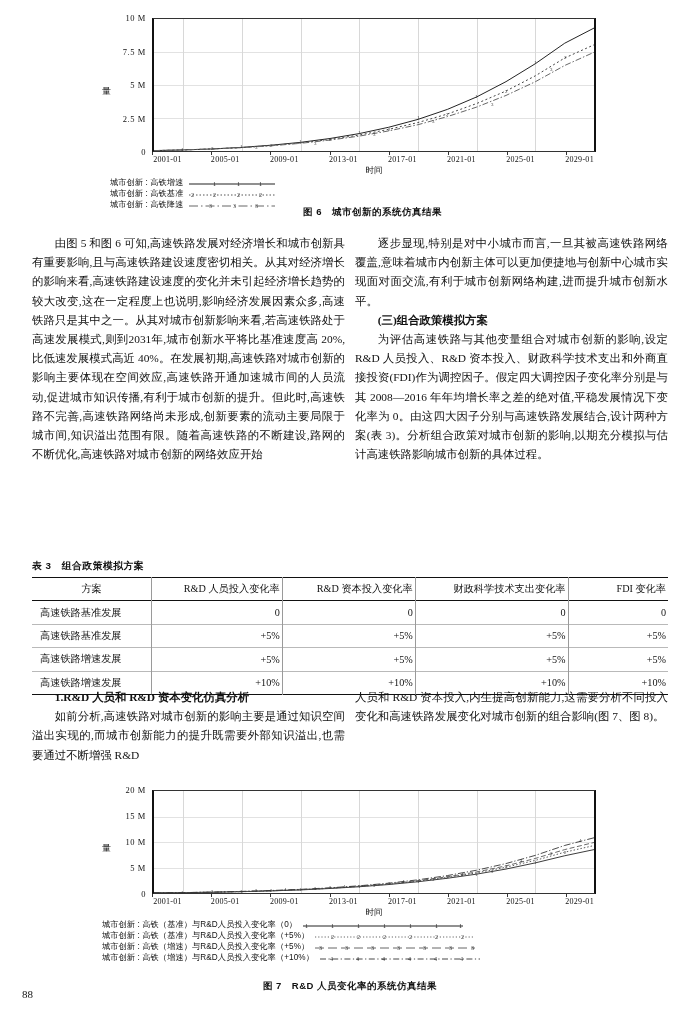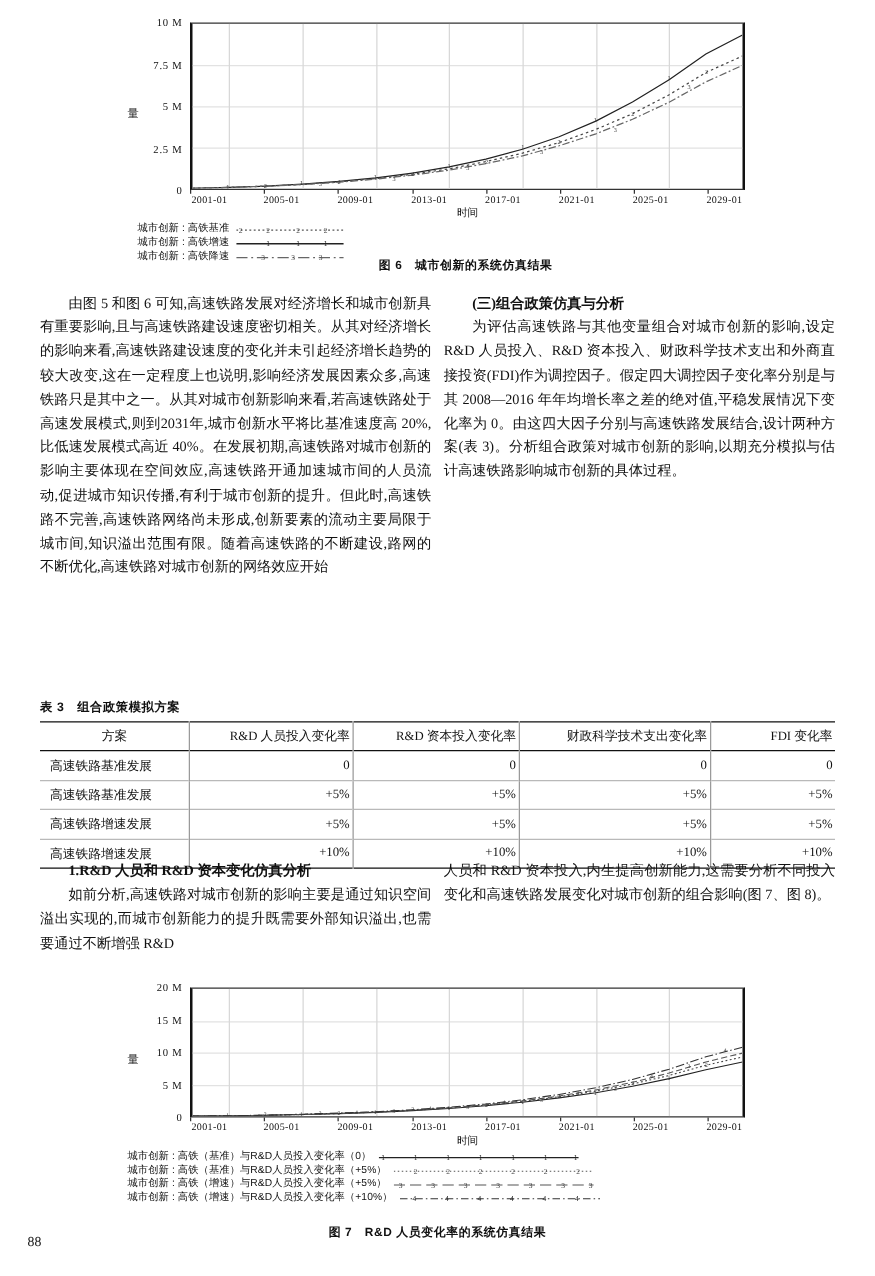--- a/index.html
+++ b/index.html
@@ -304,39 +304,39 @@
         <div class="xtick" style="left:69.7%">2021-01</div>
         <div class="xtick" style="left:83%">2025-01</div>
         <div class="xtick" style="left:96.3%">2029-01</div>
         <div class="axis-label-x">时间</div>
       </div>
     </div>
 
     <div class="legend">
       <div class="legend-col c1">
         <div class="legend-row">
+          <span class="legend-label">城市创新 : 高铁增速</span>
+          <svg class="legend-swatch" viewBox="0 0 86 10">
+            <line x1="0" y1="5" x2="86" y2="5" stroke="#222" stroke-width="1.1"></line>
+            <g fill="#222" font-size="6" font-family="Liberation Serif, serif">
+              <text x="24" y="7">1</text>
+                <text x="48" y="7">1</text>
+                <text x="70" y="7">1</text>
+            </g>
+          </svg>
+        </div>
+        <div class="legend-row">
           <span class="legend-label">城市创新 : 高铁基准</span>
           <svg class="legend-swatch" viewBox="0 0 86 10">
             <line x1="0" y1="5" x2="86" y2="5" stroke="#555" stroke-width="1" stroke-dasharray="1.5,2"></line>
             <g fill="#333" font-size="6" font-family="Liberation Serif, serif">
               <text x="2" y="7">2</text>
                 <text x="24" y="7">2</text>
                 <text x="48" y="7">2</text>
                 <text x="70" y="7">2</text>
-            </g>
-          </svg>
-        </div>
-        <div class="legend-row">
-          <span class="legend-label">城市创新 : 高铁增速</span>
-          <svg class="legend-swatch" viewBox="0 0 86 10">
-            <line x1="0" y1="5" x2="86" y2="5" stroke="#222" stroke-width="1.1"></line>
-            <g fill="#222" font-size="6" font-family="Liberation Serif, serif">
-              <text x="24" y="7">1</text>
-                <text x="48" y="7">1</text>
-                <text x="70" y="7">1</text>
             </g>
           </svg>
         </div>
       </div>
       <div class="legend-col c2">
         <div class="legend-row">
           <span class="legend-label">城市创新 : 高铁降速</span>
           <svg class="legend-swatch" viewBox="0 0 86 10">
             <line x1="0" y1="5" x2="86" y2="5" stroke="#666" stroke-width="1" stroke-dasharray="9,3,1.5,3"></line>
             <g fill="#444" font-size="6" font-family="Liberation Serif, serif">
@@ -350,21 +350,22 @@
     </div>
   </div>
 
   <div class="fig-caption" id="caption-6">图 6　城市创新的系统仿真结果</div>
 
   <div class="col" id="col-left-top">
     <p class="indent">由图 5 和图 6 可知,高速铁路发展对经济增长和城市创新具有重要影响,且与高速铁路建设速度密切相关。从其对经济增长的影响来看,高速铁路建设速度的变化并未引起经济增长趋势的较大改变,这在一定程度上也说明,影响经济发展因素众多,高速铁路只是其中之一。从其对城市创新影响来看,若高速铁路处于高速发展模式,则到2031年,城市创新水平将比基准速度高 20%,比低速发展模式高近 40%。在发展初期,高速铁路对城市创新的影响主要体现在空间效应,高速铁路开通加速城市间的人员流动,促进城市知识传播,有利于城市创新的提升。但此时,高速铁路不完善,高速铁路网络尚未形成,创新要素的流动主要局限于城市间,知识溢出范围有限。随着高速铁路的不断建设,路网的不断优化,高速铁路对城市创新的网络效应开始</p>
   </div>
 
   <div class="col" id="col-right-top">
-    <p class="heading">(三)组合政策仿真与分析</p>
+    <p class="indent">逐步显现,特别是对中小城市而言,一旦其被高速铁路网络覆盖,意味着城市内创新主体可以更加便捷地与创新中心城市实现面对面交流,有利于城市创新网络构建,进而提升城市创新水平。</p>
+    <p class="heading">(三)组合政策模拟方案</p>
     <p class="indent">为评估高速铁路与其他变量组合对城市创新的影响,设定 R&amp;D 人员投入、R&amp;D 资本投入、财政科学技术支出和外商直接投资(FDI)作为调控因子。假定四大调控因子变化率分别是与其 2008—2016 年年均增长率之差的绝对值,平稳发展情况下变化率为 0。由这四大因子分别与高速铁路发展结合,设计两种方案(表 3)。分析组合政策对城市创新的影响,以期充分模拟与估计高速铁路影响城市创新的具体过程。</p>
   </div>
 
   <div id="table-block">
     <div class="table-caption">表 3　组合政策模拟方案</div>
     <table class="data">
       <thead>
         <tr>
           <th class="c0">方案</th>
           <th class="c1">R&amp;D 人员投入变化率</th>

